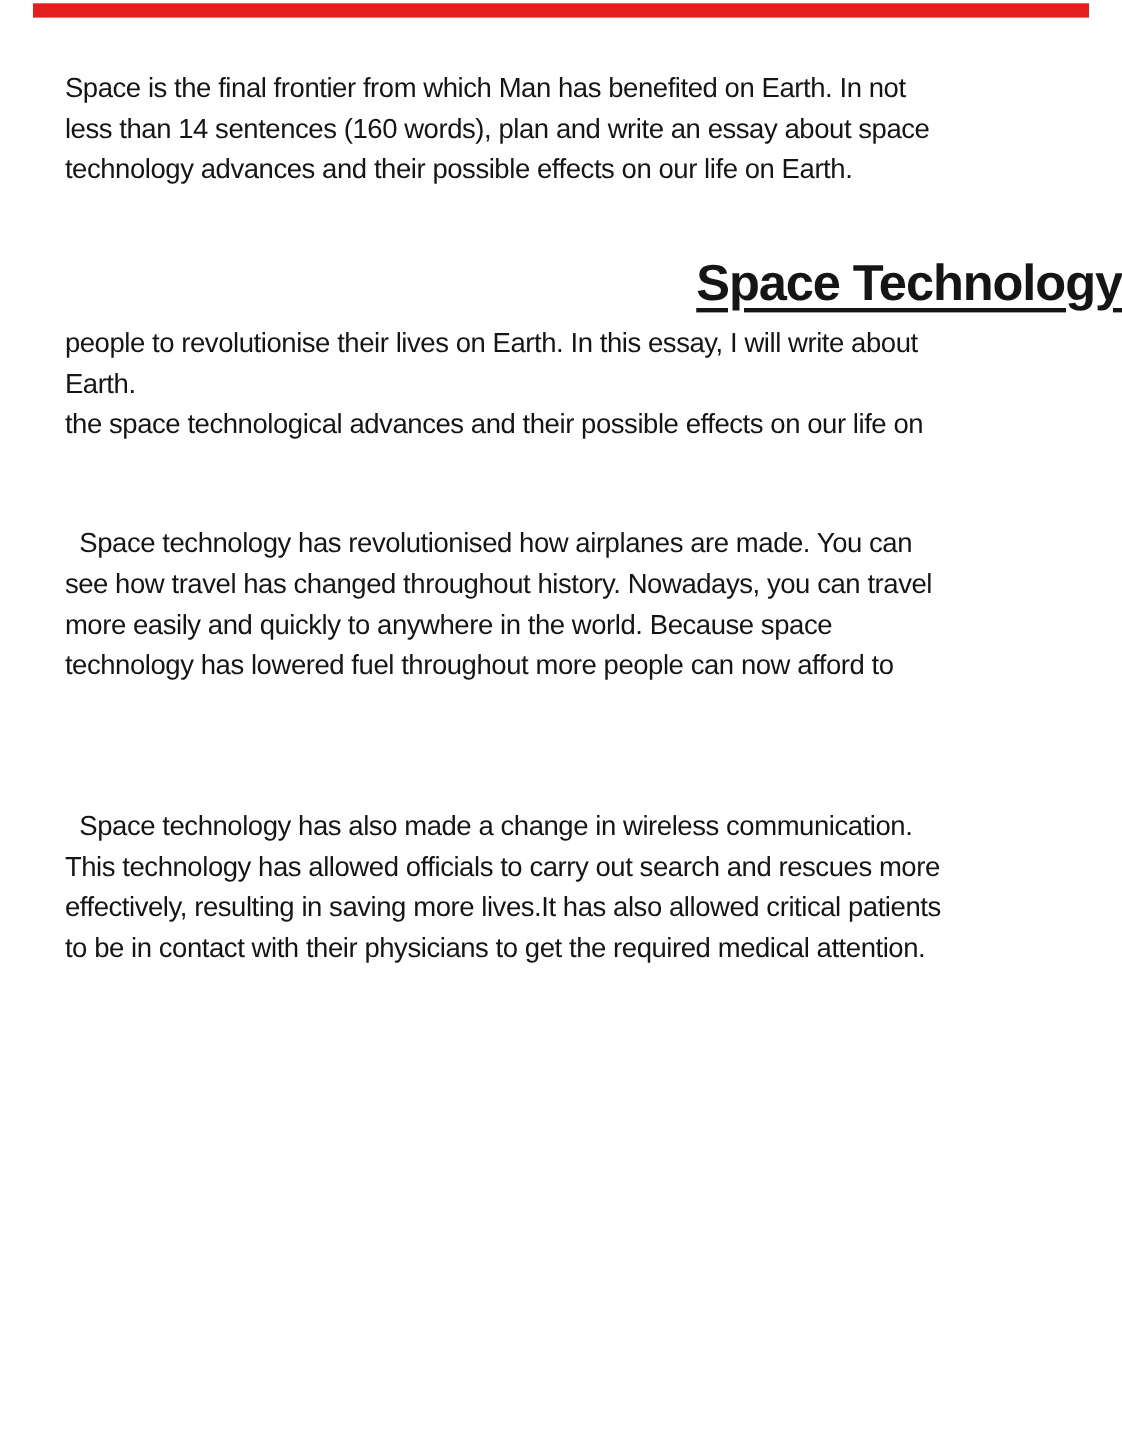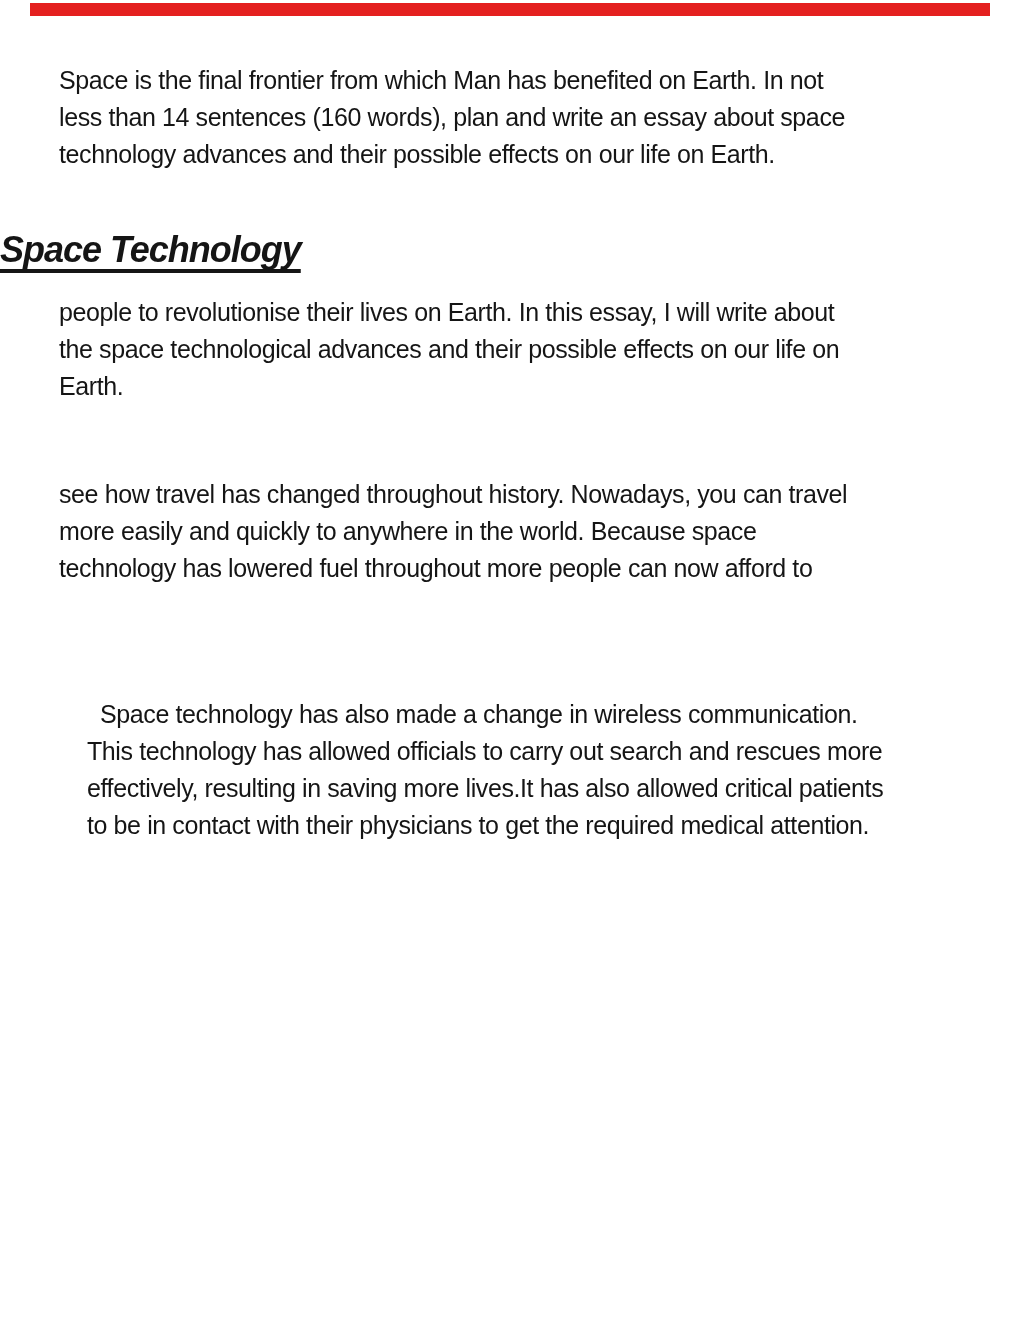--- a/index.html
+++ b/index.html
@@ -34,36 +34,35 @@
     font-size: 25px;
     line-height: 37px;
     letter-spacing: -0.4px;
     font-weight: 400;
   }
   .essay-title {
     position: absolute;
     left: 0;
     right: 0;
     top: 198px;
-    text-align: left;
-    font-size: 36px;
+    text-align: right;
+    font-size: 46px;
     line-height: 56px;
     font-weight: 700;
     letter-spacing: -1px;
-    font-style: italic;
   }
   .essay-title .underlined {
     text-decoration: underline;
     text-decoration-thickness: 4px;
     text-underline-offset: 7px;
   }
   .pos-intro { top: 62px; }
   .pos-p1 { top: 294px; }
   .pos-p2 { top: 476px; }
-  .pos-p3 { top: 696px; margin-left: 28px; }
+  .pos-p3 { top: 733px; }
   .pos-p4 { top: 874px; }
 </style>
 </head>
 <body>
 
 <div class="page">
 
   <div class="top-bar" style="background-color: rgb(228, 32, 31);"></div>
 
   <div class="text-block pos-intro">
@@ -71,25 +70,26 @@
     <div class="text-line">less than 14 sentences (160 words), plan and write an essay about space</div>
     <div class="text-line">technology advances and their possible effects on our life on Earth.</div>
   </div>
 
   <h1 class="essay-title">
     <span class="underlined">Space Technology</span>
   </h1>
 
   <div class="text-block pos-p1">
     <div class="text-line">people to revolutionise their lives on Earth. In this essay, I will write about</div>
+    <div class="text-line">Earth.</div>
     <div class="text-line">the space technological advances and their possible effects on our life on</div>
-    <div class="text-line">Earth.</div>
   </div>
 
   <div class="text-block pos-p2">
+    <div class="text-line">  Space technology has revolutionised how airplanes are made. You can</div>
     <div class="text-line">see how travel has changed throughout history. Nowadays, you can travel</div>
     <div class="text-line">more easily and quickly to anywhere in the world. Because space</div>
     <div class="text-line">technology has lowered fuel throughout more people can now afford to</div>
   </div>
 
   <div class="text-block pos-p3">
     <div class="text-line">  Space technology has also made a change in wireless communication.</div>
     <div class="text-line">This technology has allowed officials to carry out search and rescues more</div>
     <div class="text-line">effectively, resulting in saving more lives.It has also allowed critical patients</div>
     <div class="text-line">to be in contact with their physicians to get the required medical attention.</div>

